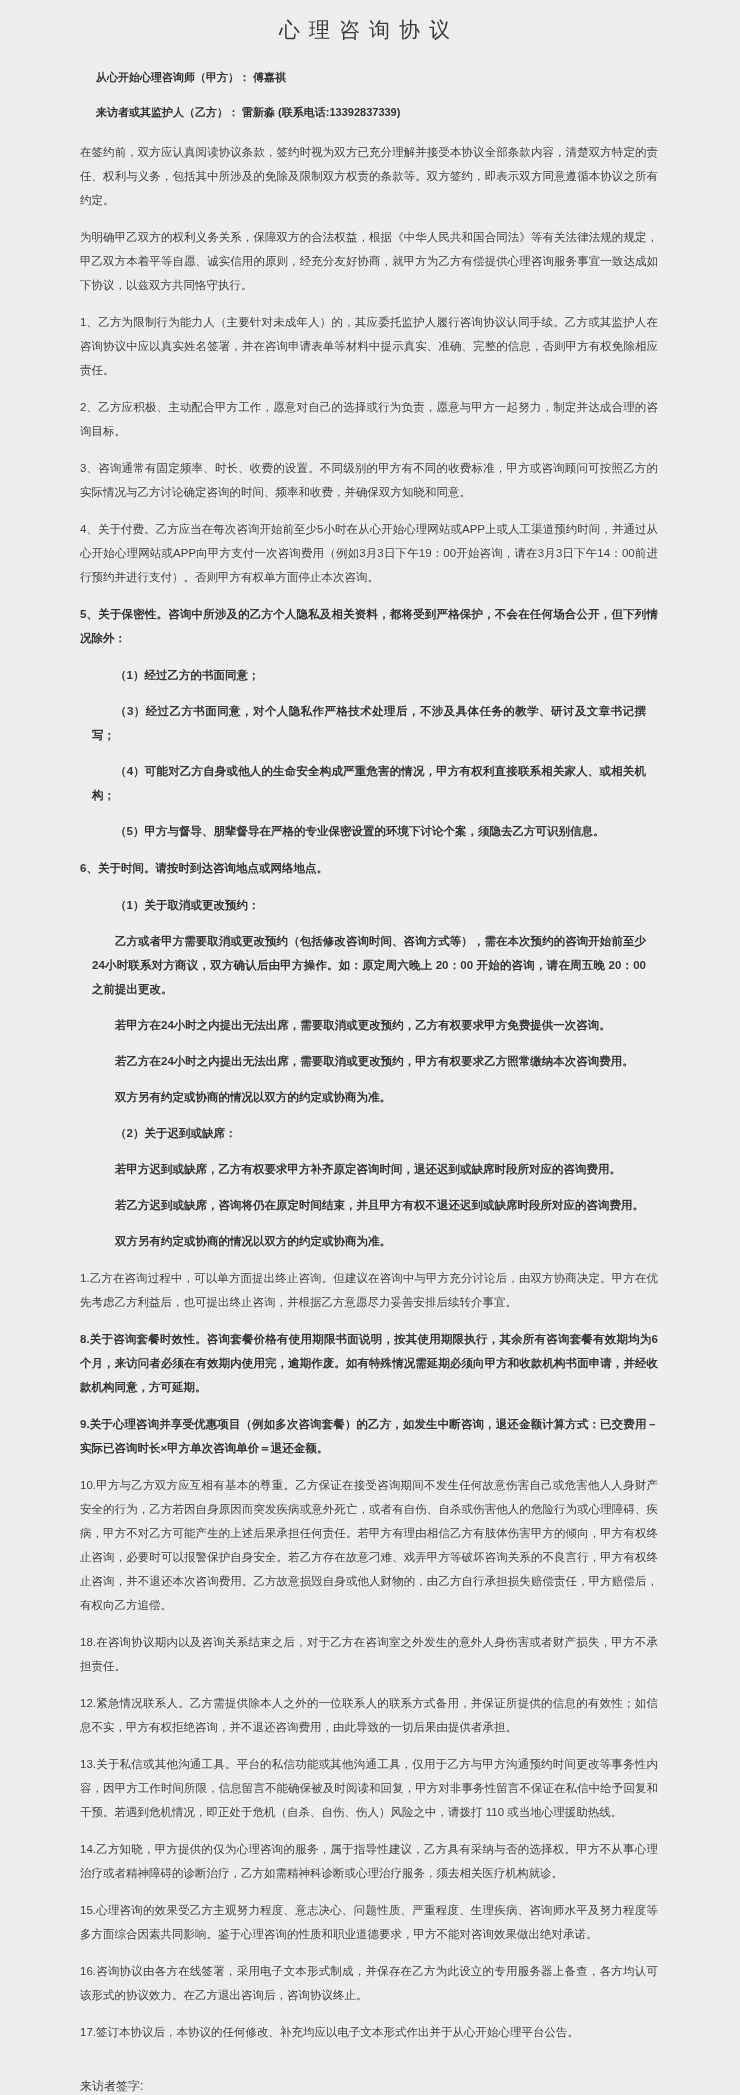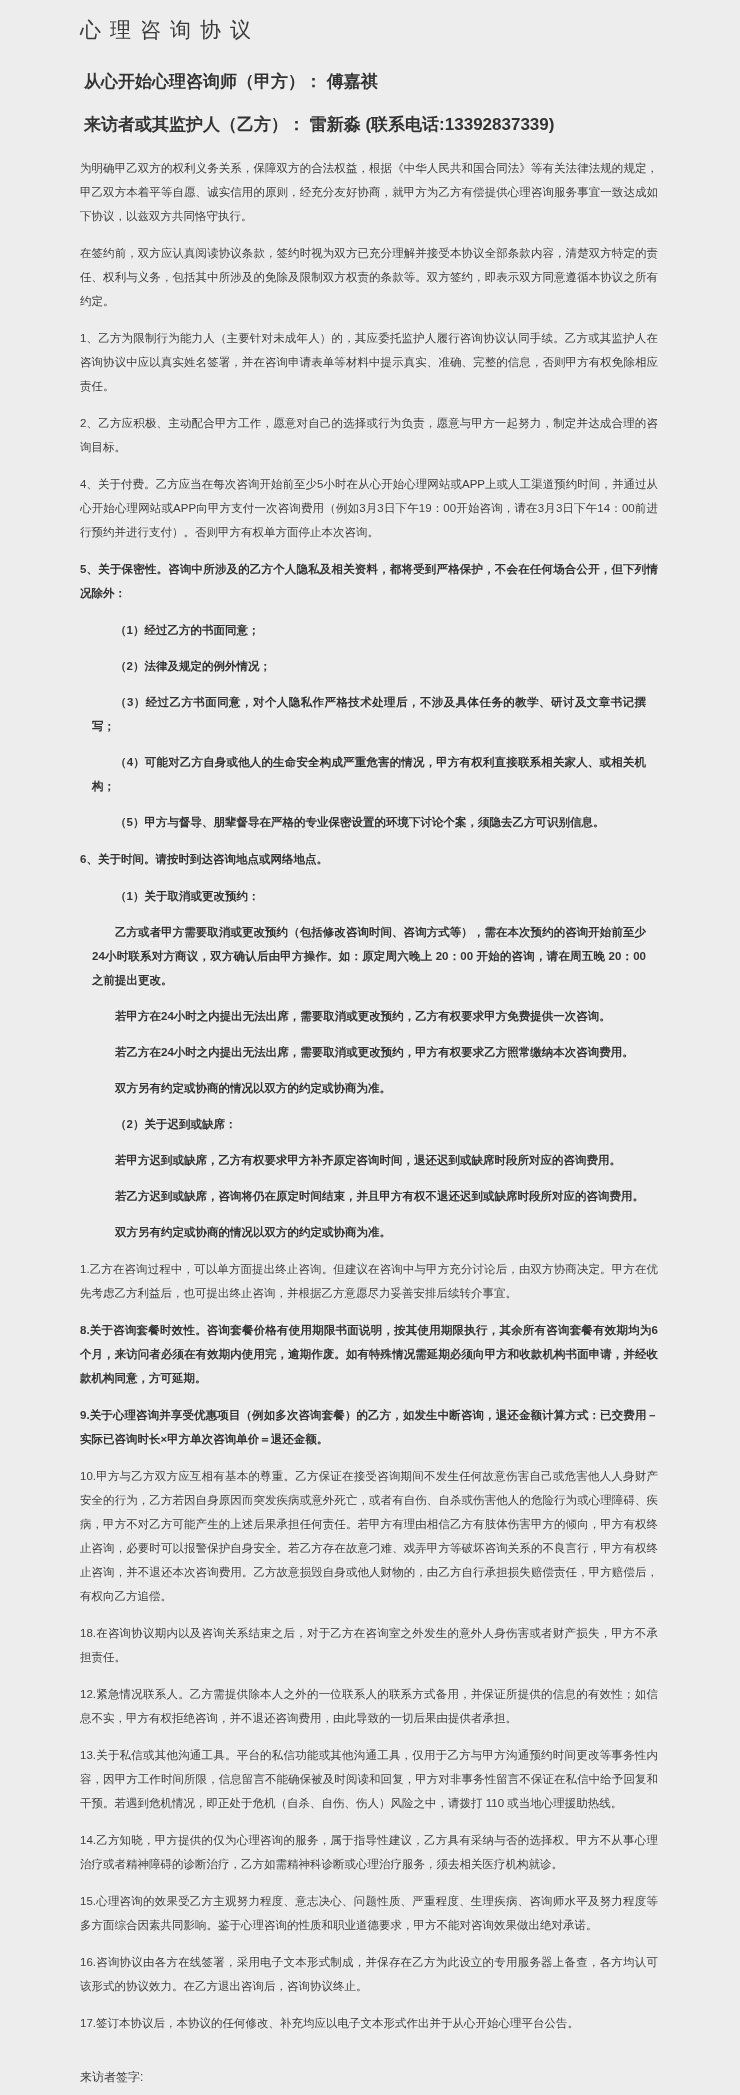--- a/index.html
+++ b/index.html
@@ -5,30 +5,31 @@
   html,body{margin:0;padding:0;}
   body{
     width:740px;height:2095px;
     background:#ededed;
     font-family:"Liberation Sans","DejaVu Sans",sans-serif;
     color:#3d3d3d;
     overflow:hidden;
   }
   .doc{padding:10px 82px 0 80px;}
   .title{
+    text-align:center;
     font-size:21px;
     font-weight:500;
     letter-spacing:9px;
     color:#3a3a3a;
     margin:6px 0 26px 0;
   }
   .party{
     font-weight:bold;
-    font-size:17px;
-    margin:20px 4px;
+    font-size:11px;
+    margin:20px 16px;
     color:#333;
   }
   .para{
     font-size:11.5px;
     line-height:24px;
     margin:13px 0;
     text-align:justify;
     color:#3d3d3d;
   }
   .para.b{font-weight:bold;color:#343434;}
@@ -42,28 +43,28 @@
 <body>
 
 <div class="doc">
 
   <h1 class="title">心理咨询协议</h1>
 
   <div class="party">从心开始心理咨询师（甲方）： 傅嘉祺</div>
   <div class="party">来访者或其监护人（乙方）： 雷新淼 (联系电话:13392837339)</div>
 
   <div>
+      <p class="para">在签约前，双方应认真阅读协议条款，签约时视为双方已充分理解并接受本协议全部条款内容，清楚双方特定的责任、权利与义务，包括其中所涉及的免除及限制双方权责的条款等。双方签约，即表示双方同意遵循本协议之所有约定。</p>
       <p class="para">为明确甲乙双方的权利义务关系，保障双方的合法权益，根据《中华人民共和国合同法》等有关法律法规的规定，甲乙双方本着平等自愿、诚实信用的原则，经充分友好协商，就甲方为乙方有偿提供心理咨询服务事宜一致达成如下协议，以兹双方共同恪守执行。</p>
-      <p class="para">在签约前，双方应认真阅读协议条款，签约时视为双方已充分理解并接受本协议全部条款内容，清楚双方特定的责任、权利与义务，包括其中所涉及的免除及限制双方权责的条款等。双方签约，即表示双方同意遵循本协议之所有约定。</p>
       <p class="para">1、乙方为限制行为能力人（主要针对未成年人）的，其应委托监护人履行咨询协议认同手续。乙方或其监护人在咨询协议中应以真实姓名签署，并在咨询申请表单等材料中提示真实、准确、完整的信息，否则甲方有权免除相应责任。</p>
       <p class="para">2、乙方应积极、主动配合甲方工作，愿意对自己的选择或行为负责，愿意与甲方一起努力，制定并达成合理的咨询目标。</p>
+      <p class="para">3、咨询通常有固定频率、时长、收费的设置。不同级别的甲方有不同的收费标准，甲方或咨询顾问可按照乙方的实际情况与乙方讨论确定咨询的时间、频率和收费，并确保双方知晓和同意。</p>
       <p class="para">4、关于付费。乙方应当在每次咨询开始前至少5小时在从心开始心理网站或APP上或人工渠道预约时间，并通过从心开始心理网站或APP向甲方支付一次咨询费用（例如3月3日下午19：00开始咨询，请在3月3日下午14：00前进行预约并进行支付）。否则甲方有权单方面停止本次咨询。</p>
       <p class="para b">5、关于保密性。咨询中所涉及的乙方个人隐私及相关资料，都将受到严格保护，不会在任何场合公开，但下列情况除外：</p>
       <p class="para b ind">（1）经过乙方的书面同意；</p>
-      <p class="para b ind">（2）法律及规定的例外情况；</p>
       <p class="para b ind">（3）经过乙方书面同意，对个人隐私作严格技术处理后，不涉及具体任务的教学、研讨及文章书记撰写；</p>
       <p class="para b ind">（4）可能对乙方自身或他人的生命安全构成严重危害的情况，甲方有权利直接联系相关家人、或相关机构；</p>
       <p class="para b ind">（5）甲方与督导、朋辈督导在严格的专业保密设置的环境下讨论个案，须隐去乙方可识别信息。</p>
       <p class="para b">6、关于时间。请按时到达咨询地点或网络地点。</p>
       <p class="para b ind">（1）关于取消或更改预约：</p>
       <p class="para b ind">乙方或者甲方需要取消或更改预约（包括修改咨询时间、咨询方式等），需在本次预约的咨询开始前至少24小时联系对方商议，双方确认后由甲方操作。如：原定周六晚上 20：00 开始的咨询，请在周五晚 20：00 之前提出更改。</p>
       <p class="para b ind">若甲方在24小时之内提出无法出席，需要取消或更改预约，乙方有权要求甲方免费提供一次咨询。</p>
       <p class="para b ind">若乙方在24小时之内提出无法出席，需要取消或更改预约，甲方有权要求乙方照常缴纳本次咨询费用。</p>
       <p class="para b ind">双方另有约定或协商的情况以双方的约定或协商为准。</p>
       <p class="para b ind">（2）关于迟到或缺席：</p>

